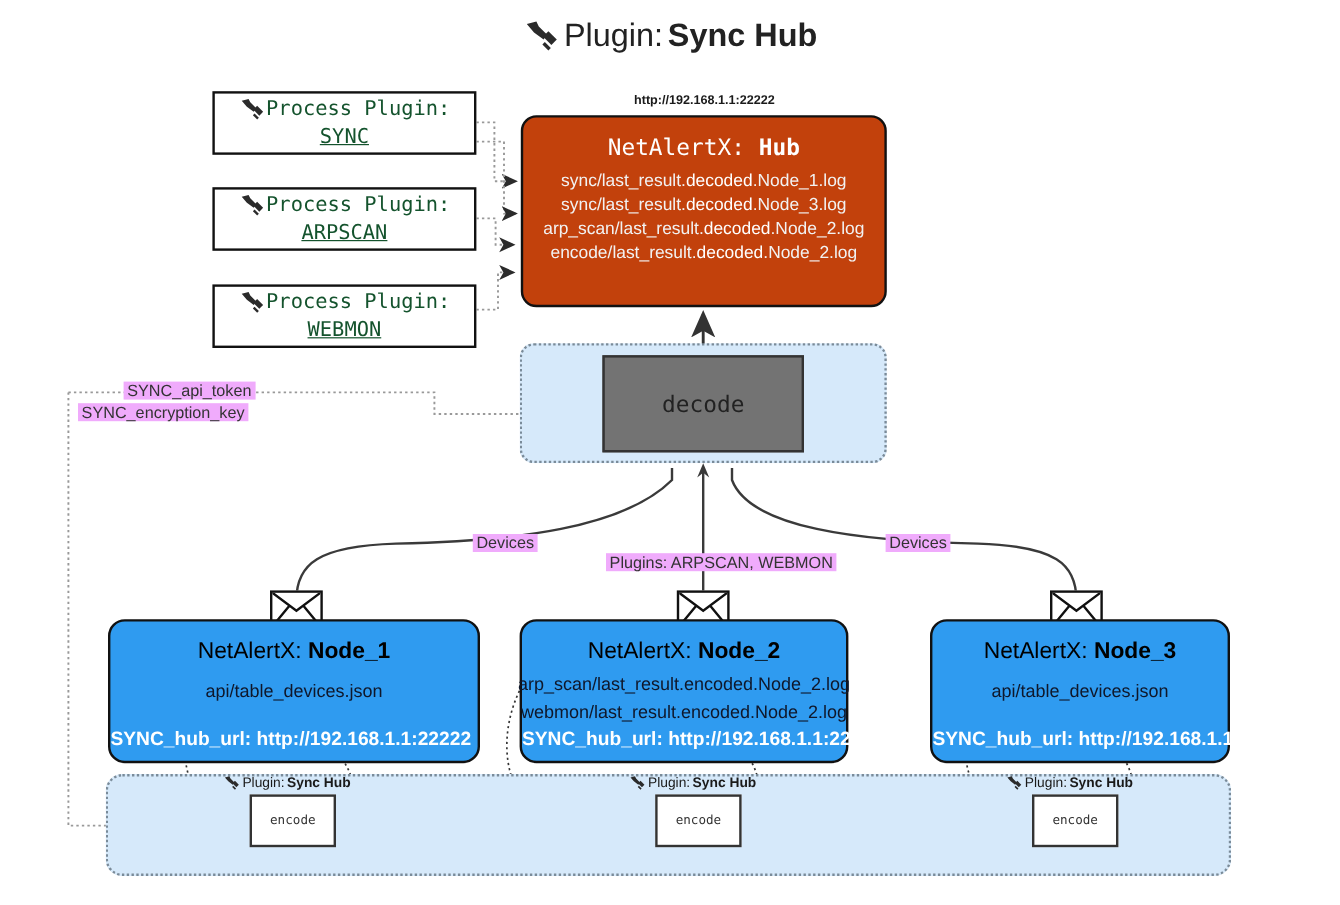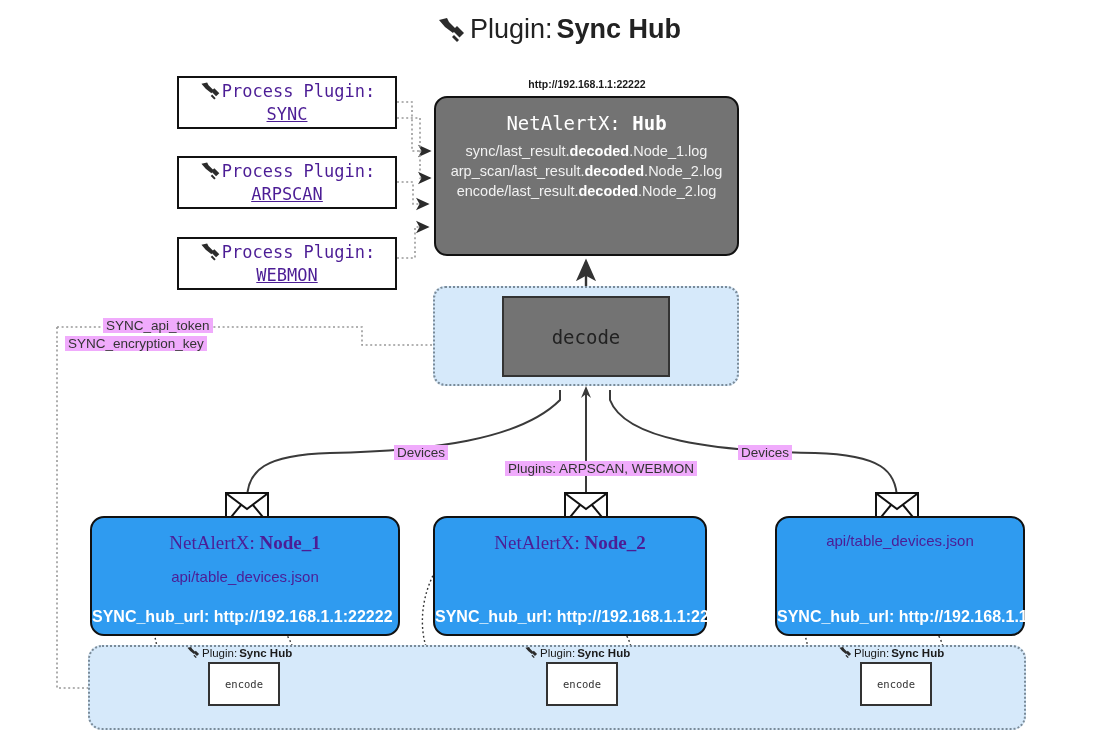--- a/index.html
+++ b/index.html
@@ -17,55 +17,55 @@
   #title .t-light{font-weight:400;}
   #title .t-bold{font-weight:700;}
 
   
   .plug{display:inline-block;position:relative;vertical-align:middle;}
   .plug svg{display:block;}
 
   
   .procbox{border:2.5px solid #111;background:#fff;
            font-family:"DejaVu Sans Mono","Liberation Mono",monospace;
-           font-size:17px;color:#4c1d95;line-height:1.35;
+           font-size:17px;color:#14532d;line-height:1.35;
            display:flex;flex-direction:column;align-items:center;justify-content:center;}
   .procbox .row1{display:flex;align-items:center;gap:1px;white-space:nowrap;}
   .procbox .row2{letter-spacing:0px;text-decoration:underline;}
 
   
   #hub-url{font-size:10.5px;font-weight:700;color:#1a1a1a;text-align:center;width:310px;left:432px;top:78px;}
-  #hub{left:434px;top:96px;width:305px;height:160px;background:#737373;
+  #hub{left:434px;top:96px;width:305px;height:160px;background:#c2410c;
        border:2.5px solid #111;border-radius:13px;
        display:flex;flex-direction:column;align-items:center;}
   #hub .hub-title{font-family:"DejaVu Sans Mono","Liberation Mono",monospace;
        font-size:19px;color:#fff;margin-top:14px;}
   #hub .hub-title b{font-weight:700;}
   #hub .loglines{margin-top:9px;width:100%;display:flex;flex-direction:column;gap:4px;align-items:center;}
   #hub .logline{font-size:14.5px;color:#f2f2f2;white-space:nowrap;}
-  #hub .logline b{font-weight:700;color:#ffffff;margin-top:40px;}
+  #hub .logline b{font-weight:400;color:#ffffff;margin-top:40px;}
 
   
   #decode-wrap{left:433px;top:286px;width:306px;height:100px;background:#d6e9fa;
                border:2px dotted #7a8b99;border-radius:12px;}
   #decode{left:502px;top:296px;width:168px;height:81px;background:#737373;border:2.5px solid #333;
           display:flex;align-items:center;justify-content:center;
           font-family:"DejaVu Sans Mono","Liberation Mono",monospace;font-size:19px;color:#222;}
 
   
   .edgelabel{position:absolute;background:#f0abfc;font-size:13.5px;color:#333;padding:0 3px;white-space:nowrap;}
 
   
   .nodebox{background:#2f9bf0;border:2.5px solid #111;border-radius:14px;
            display:flex;flex-direction:column;align-items:center;}
-  .nodebox .n-title{font-family:Liberation Serif, serif;
-           font-size:19px;color:#4c1d95;margin-top:14px;}
+  .nodebox .n-title{font-family:Liberation Sans, sans-serif;
+           font-size:19px;color:#000000;margin-top:14px;}
   .nodebox .n-title b{font-weight:700;}
   .nodebox .n-lines{margin-top:14px;display:flex;flex-direction:column;gap:8px;align-items:center;width:100%;}
-  .nodebox .n-line{font-size:15px;color:#4c1d95;white-space:nowrap;}
+  .nodebox .n-line{font-size:15px;color:#0f172a;white-space:nowrap;}
   .nodebox .n-foot{position:absolute;bottom:8px;left:0;width:100%;text-align:left;
            font-size:16px;font-weight:700;color:#ffffff;white-space:nowrap;}
 
   
   .envelope{position:absolute;width:44px;height:32px;background:#fff;border:2px solid #111;}
   .envelope svg{position:absolute;left:0;top:0;}
 
   
   #encode-strip{left:88px;top:645px;width:938px;height:85px;background:#d6e9fa;
                 border:2px dotted #7a8b99;border-radius:14px;}
@@ -191,20 +191,23 @@
   <div class="node" id="hub">
     <div class="hub-title">
       <span>NetAlertX:</span>
       <b>Hub</b>
     </div>
     <div class="loglines">
       <div class="logline">
         <span>sync/last_result.</span><b>decoded</b><span>.Node_1.log</span>
       </div>
       <div class="logline">
+        <span>sync/last_result.</span><b>decoded</b><span>.Node_3.log</span>
+      </div>
+      <div class="logline">
         <span>arp_scan/last_result.</span><b>decoded</b><span>.Node_2.log</span>
       </div>
       <div class="logline">
         <span>encode/last_result.</span><b>decoded</b><span>.Node_2.log</span>
       </div>
     </div>
   </div>
 
   <div class="node" id="decode-wrap"></div>
   <div class="node" id="decode">decode</div>
@@ -239,24 +242,31 @@
     <div class="n-lines">
       <div class="n-line">api/table_devices.json</div>
     </div>
     <div class="n-foot">SYNC_hub_url: http://192.168.1.1:22222</div>
   </div>
 
   <div class="node nodebox" style="left:433px;top:516px;width:274px;height:120px;position:absolute;">
     <div class="n-title">
       <span>NetAlertX:</span> <b>Node_2</b>
     </div>
+    <div class="n-lines" style="margin-top:8px;gap:6px;">
+      <div class="n-line">arp_scan/last_result.encoded.Node_2.log</div>
+      <div class="n-line">webmon/last_result.encoded.Node_2.log</div>
+    </div>
     <div class="n-foot">SYNC_hub_url: http://192.168.1.1:22222</div>
   </div>
 
   <div class="node nodebox" style="left:775px;top:516px;width:250px;height:120px;position:absolute;">
+    <div class="n-title">
+      <span>NetAlertX:</span> <b>Node_3</b>
+    </div>
     <div class="n-lines">
       <div class="n-line">api/table_devices.json</div>
     </div>
     <div class="n-foot">SYNC_hub_url: http://192.168.1.1:22222</div>
   </div>
 
   <div class="node" id="encode-strip"></div>
 
   <div class="node enclabel" style="left:186px;top:646px;">
     <span class="plug">

